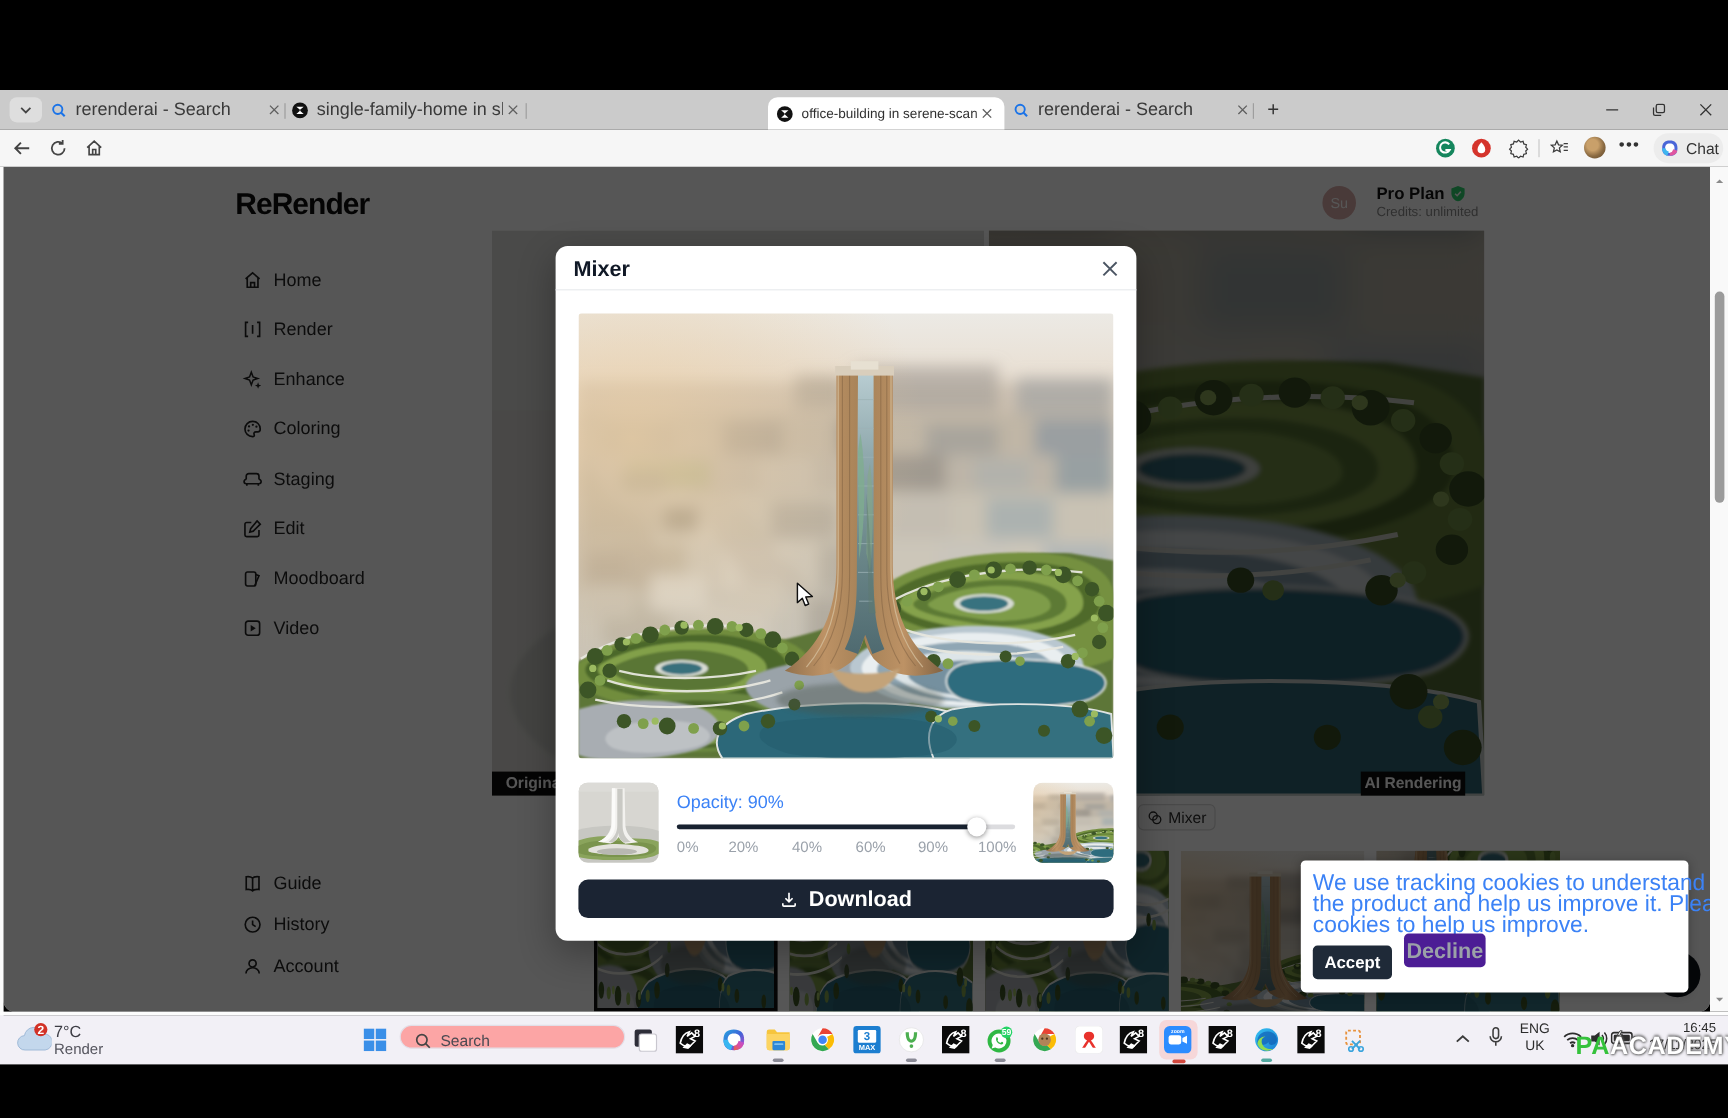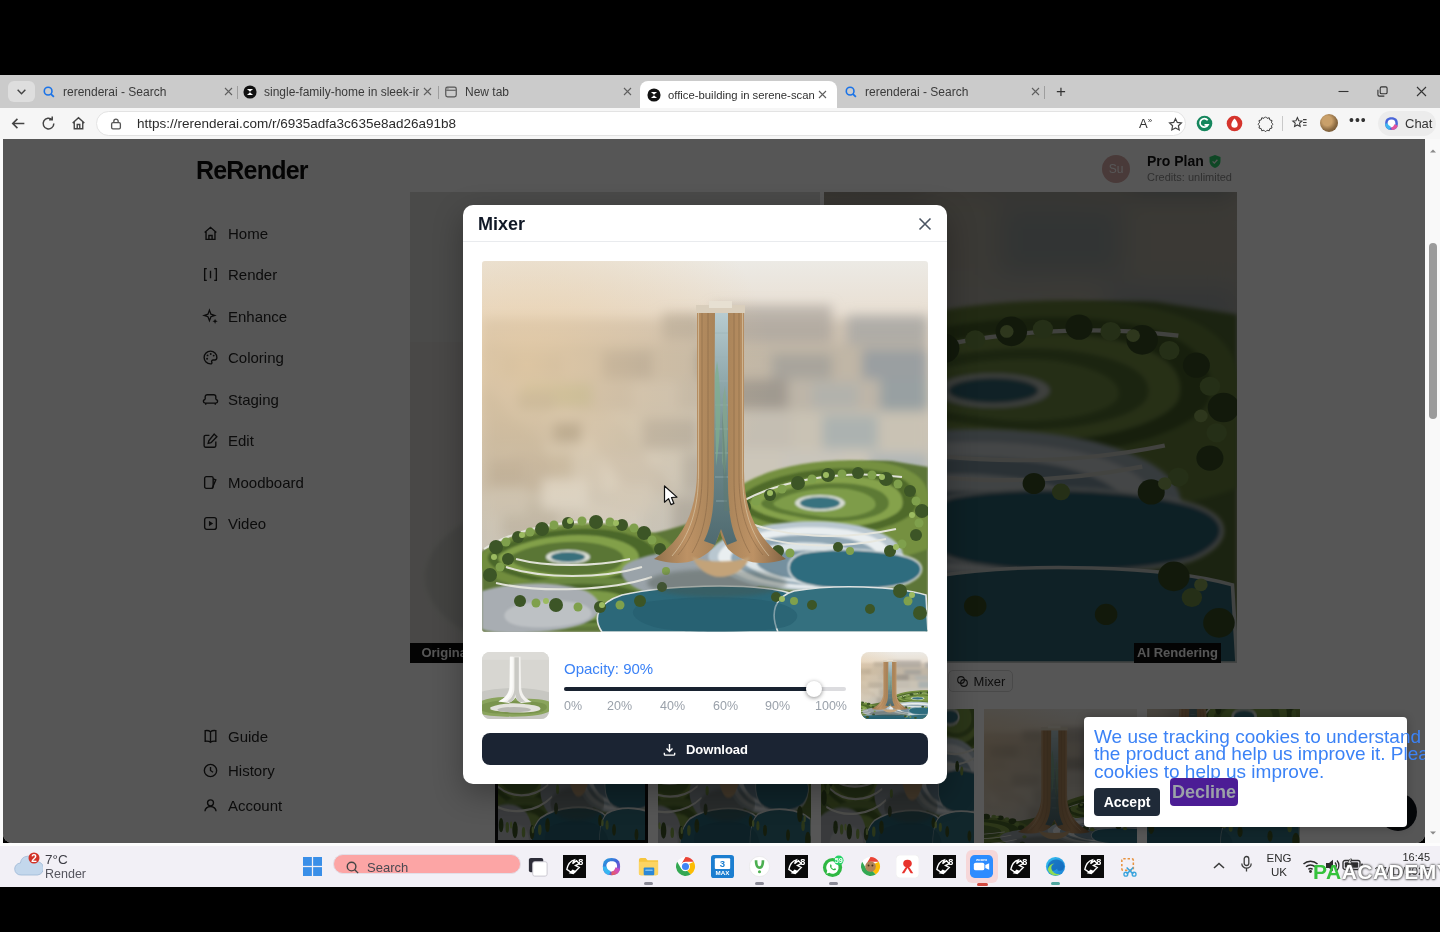--- a/index.html
+++ b/index.html
@@ -1,21 +1,21 @@
 <!DOCTYPE html>
 <html><head>
 <meta charset="utf-8">
 <style>
   * { margin:0; padding:0; box-sizing:border-box; }
   html,body { width:1440px; height:932px; overflow:hidden; background:#000; }
   body { font-family:"Liberation Sans", sans-serif; position:relative; }
   .abs { position:absolute; }
   
   #tabbar { left:0; top:75px; width:1440px; height:33px; background:#cbcbcb; }
-  .tab { position:absolute; top:1px; height:31px; display:flex; align-items:center; font-size:12px; color:#3a3a3a; }
+  .tab { position:absolute; top:1px; height:31px; display:flex; align-items:center; font-size:15px; color:#3a3a3a; }
   .fav { width:14px; height:14px; margin-right:7px; flex:0 0 auto; }
   .ttl { white-space:nowrap; overflow:hidden; flex:1; }
   .cls { margin-left:auto; width:16px; flex:0 0 auto; display:flex; align-items:center; justify-content:center;}
   .tabsep { position:absolute; top:11px; width:1px; height:13px; background:#9e9e9e; }
   #activetab { position:absolute; left:640px; top:6px; width:197px; height:27px; background:#fff; border-radius:8px 8px 0 0; display:flex; align-items:center; font-size:11.3px; color:#303030; padding:0 7px; }
   .winbtn { position:absolute; top:7px; width:20px; height:20px; color:#333; font-size:14px; text-align:center; line-height:20px;}
   
   #urlrow { left:0; top:108px; width:1440px; height:31px; background:#f6f6f6; }
   #urlpill { position:absolute; left:96px; top:3px; width:1090px; height:25px; background:#fff; border:1px solid #e3e3e3; border-radius:13px; display:flex; align-items:center; }
   
@@ -60,33 +60,20 @@
         <path d="M4.5 4.5 h7 l-4 3.4 4 3.6 h-7 l4-3.6z" fill="#fff"></path>
       </svg>
     <span class="ttl">single-family-home in sleek-intern</span>
       <span class="cls">
         <svg width="9" height="9" viewBox="0 0 9 9">
           <path d="M1 1 L8 8 M8 1 L1 8" stroke="#5f5f5f" stroke-width="1.1" fill="none"></path>
         </svg>
       </span>
   </div>
   <div class="tabsep" style="left:438px"></div>
-  <div class="tab" style="left:442px; width:193px; padding-left:2px;">
-    <svg class="fav" viewBox="0 0 16 16">
-        <rect x="2" y="2.5" width="12" height="11" rx="2" fill="none" stroke="#555" stroke-width="1.4"></rect>
-        <line x1="2.5" y1="6" x2="13.5" y2="6" stroke="#555" stroke-width="1.2"></line>
-        <circle cx="4.5" cy="4.3" r="0.7" fill="#555"></circle>
-      </svg>
-    <span class="ttl">New tab</span>
-      <span class="cls">
-        <svg width="9" height="9" viewBox="0 0 9 9">
-          <path d="M1 1 L8 8 M8 1 L1 8" stroke="#5f5f5f" stroke-width="1.1" fill="none"></path>
-        </svg>
-      </span>
-  </div>
   <div id="activetab">
     <svg class="fav" viewBox="0 0 16 16">
         <circle cx="8" cy="8" r="7.5" fill="#111"></circle>
         <path d="M4.5 4.5 h7 l-4 3.4 4 3.6 h-7 l4-3.6z" fill="#fff"></path>
       </svg>
     <span class="ttl">office-building in serene-scandina</span>
       <span class="cls">
         <svg width="9" height="9" viewBox="0 0 9 9">
           <path d="M1 1 L8 8 M8 1 L1 8" stroke="#5f5f5f" stroke-width="1.1" fill="none"></path>
         </svg>
@@ -121,31 +108,20 @@
 <div id="urlrow" class="abs">
   <svg class="abs" style="left:10px;top:7px" width="17" height="17" viewBox="0 0 16 16">
       <path d="M13.5 8 H3 M7 3.6 L2.6 8 L7 12.4" fill="none" stroke="#444" stroke-width="1.5"></path>
     </svg>
   <svg class="abs" style="left:40px;top:7px" width="17" height="17" viewBox="0 0 16 16">
       <path d="M13 8 a5 5 0 1 1 -1.5 -3.5 M11.5 1.5 v3 h-3" fill="none" stroke="#444" stroke-width="1.4"></path>
     </svg>
   <svg class="abs" style="left:70px;top:7px" width="17" height="17" viewBox="0 0 16 16">
       <path d="M2.5 7.5 L8 2.5 L13.5 7.5 M4 6.5 V13 h8 V6.5 M6.8 13 v-4 h2.4 v4" fill="none" stroke="#444" stroke-width="1.3"></path>
     </svg>
-  <div id="urlpill">
-    <svg style="margin-left:12px" width="14" height="14" viewBox="0 0 16 16">
-        <rect x="3" y="6.5" width="10" height="7" rx="1.5" fill="none" stroke="#555" stroke-width="1.5"></rect>
-        <path d="M5.5 6.5 V5 a2.5 2.5 0 0 1 5 0 v1.5" fill="none" stroke="#555" stroke-width="1.5"></path>
-      </svg>
-    <span style="margin-left:14px;font-size:13.5px;color:#2b2b2b;">https://rerenderai.com/r/6935adfa3c635e8ad26a91b8</span>
-    <span style="position:absolute;left:1042px;top:4px;font-size:13px;color:#333;">A<sup style="font-size:8px">»</sup></span>
-    <svg style="position:absolute;left:1071px;top:5px" width="15" height="15" viewBox="0 0 16 16">
-        <path d="M8 1.8 L9.9 5.8 L14.3 6.4 L11.1 9.4 L11.9 13.8 L8 11.7 L4.1 13.8 L4.9 9.4 L1.7 6.4 L6.1 5.8z" fill="none" stroke="#444" stroke-width="1.3"></path>
-      </svg>
-  </div>
   <svg class="abs" style="left:1196px;top:7px" width="17" height="17" viewBox="0 0 24 24">
       <circle cx="12" cy="12" r="11" fill="#15865d"></circle>
       <path d="M16.5 7.5 a6 6 0 1 0 0.5 6.5 h-5" fill="none" stroke="#fff" stroke-width="2.4"></path>
     </svg>
   <svg class="abs" style="left:1226px;top:7px" width="17" height="17" viewBox="0 0 24 24">
       <circle cx="12" cy="12" r="11" fill="#d5342c"></circle>
       <path d="M12 5 C9 8 7.5 11 7.5 13.5 a4.5 4.5 0 0 0 9 0 C16.5 11 15 8 12 5z" fill="#fff"></path>
     </svg>
   <svg class="abs" style="left:1257px;top:7px" width="17" height="17" viewBox="0 0 24 24">
       <path d="M12 2.5 l2.2 2.2 3.1-.8 .8 3.1 3.1 .8 -.8 3.1 2.2 2.2 -2.2 2.2 .8 3.1 -3.1 .8 -.8 3.1 -3.1 -.8 -2.2 2.2 -2.2 -2.2 -3.1 .8 -.8 -3.1 -3.1 -.8 .8 -3.1 -2.2 -2.2 2.2 -2.2 -.8 -3.1 3.1 -.8 .8 -3.1 3.1 .8z" fill="none" stroke="#3c3c3c" stroke-width="1.4"></path>
@@ -289,21 +265,21 @@
       <span class="abs" style="left:96px">40%</span>
       <span class="abs" style="left:149px">60%</span>
       <span class="abs" style="left:201px">90%</span>
       <span class="abs" style="left:251px">100%</span>
     </div>
     <div class="abs" style="left:398px;top:447px;width:67px;height:67px;border-radius:8px;overflow:hidden;">
       <svg width="67" height="67" viewBox="135 0 240 350" preserveAspectRatio="none">
           <use href="#rndimg"></use>
         </svg>
     </div>
-    <div class="abs" style="left:19px;top:528px;width:446px;height:32px;background:#1b2433;border-radius:8px;display:flex;align-items:center;justify-content:center;gap:9px;color:#fff;font-size:13px;font-weight:600;">
+    <div class="abs" style="left:19px;top:528px;width:446px;height:32px;background:#1b2433;border-radius:8px;display:flex;align-items:center;justify-content:center;gap:9px;color:#fff;font-size:18px;font-weight:600;">
       <svg width="15" height="15" viewBox="0 0 16 16">
           <path d="M8 2 V10 M4.8 7 L8 10.2 L11.2 7" fill="none" stroke="#fff" stroke-width="1.5"></path>
           <path d="M2.5 11.5 V13 a1 1 0 0 0 1 1 h9 a1 1 0 0 0 1-1 V11.5" fill="none" stroke="#fff" stroke-width="1.5"></path>
         </svg>Download
     </div>
   </div>
   <div id="cookie">
     <div class="abs" style="left:10px;top:11px;width:310px;font-size:19px;line-height:17.3px;color:#3b82f6;white-space:nowrap;">We use tracking cookies to understand how you use<br>the product and help us improve it. Please accept<br>cookies to help us improve.</div>
     <div class="abs" style="left:10px;top:71px;width:66px;height:28px;background:#1f2a38;border-radius:4px;color:#fff;font-size:14px;font-weight:600;text-align:center;line-height:28px;">Accept</div>
     <div class="abs" style="left:86px;top:61px;width:68px;height:28px;background:#4c1d95;border-radius:4px;color:#9ba1a8;font-size:18px;font-weight:600;text-align:center;line-height:28px;">Decline</div>

